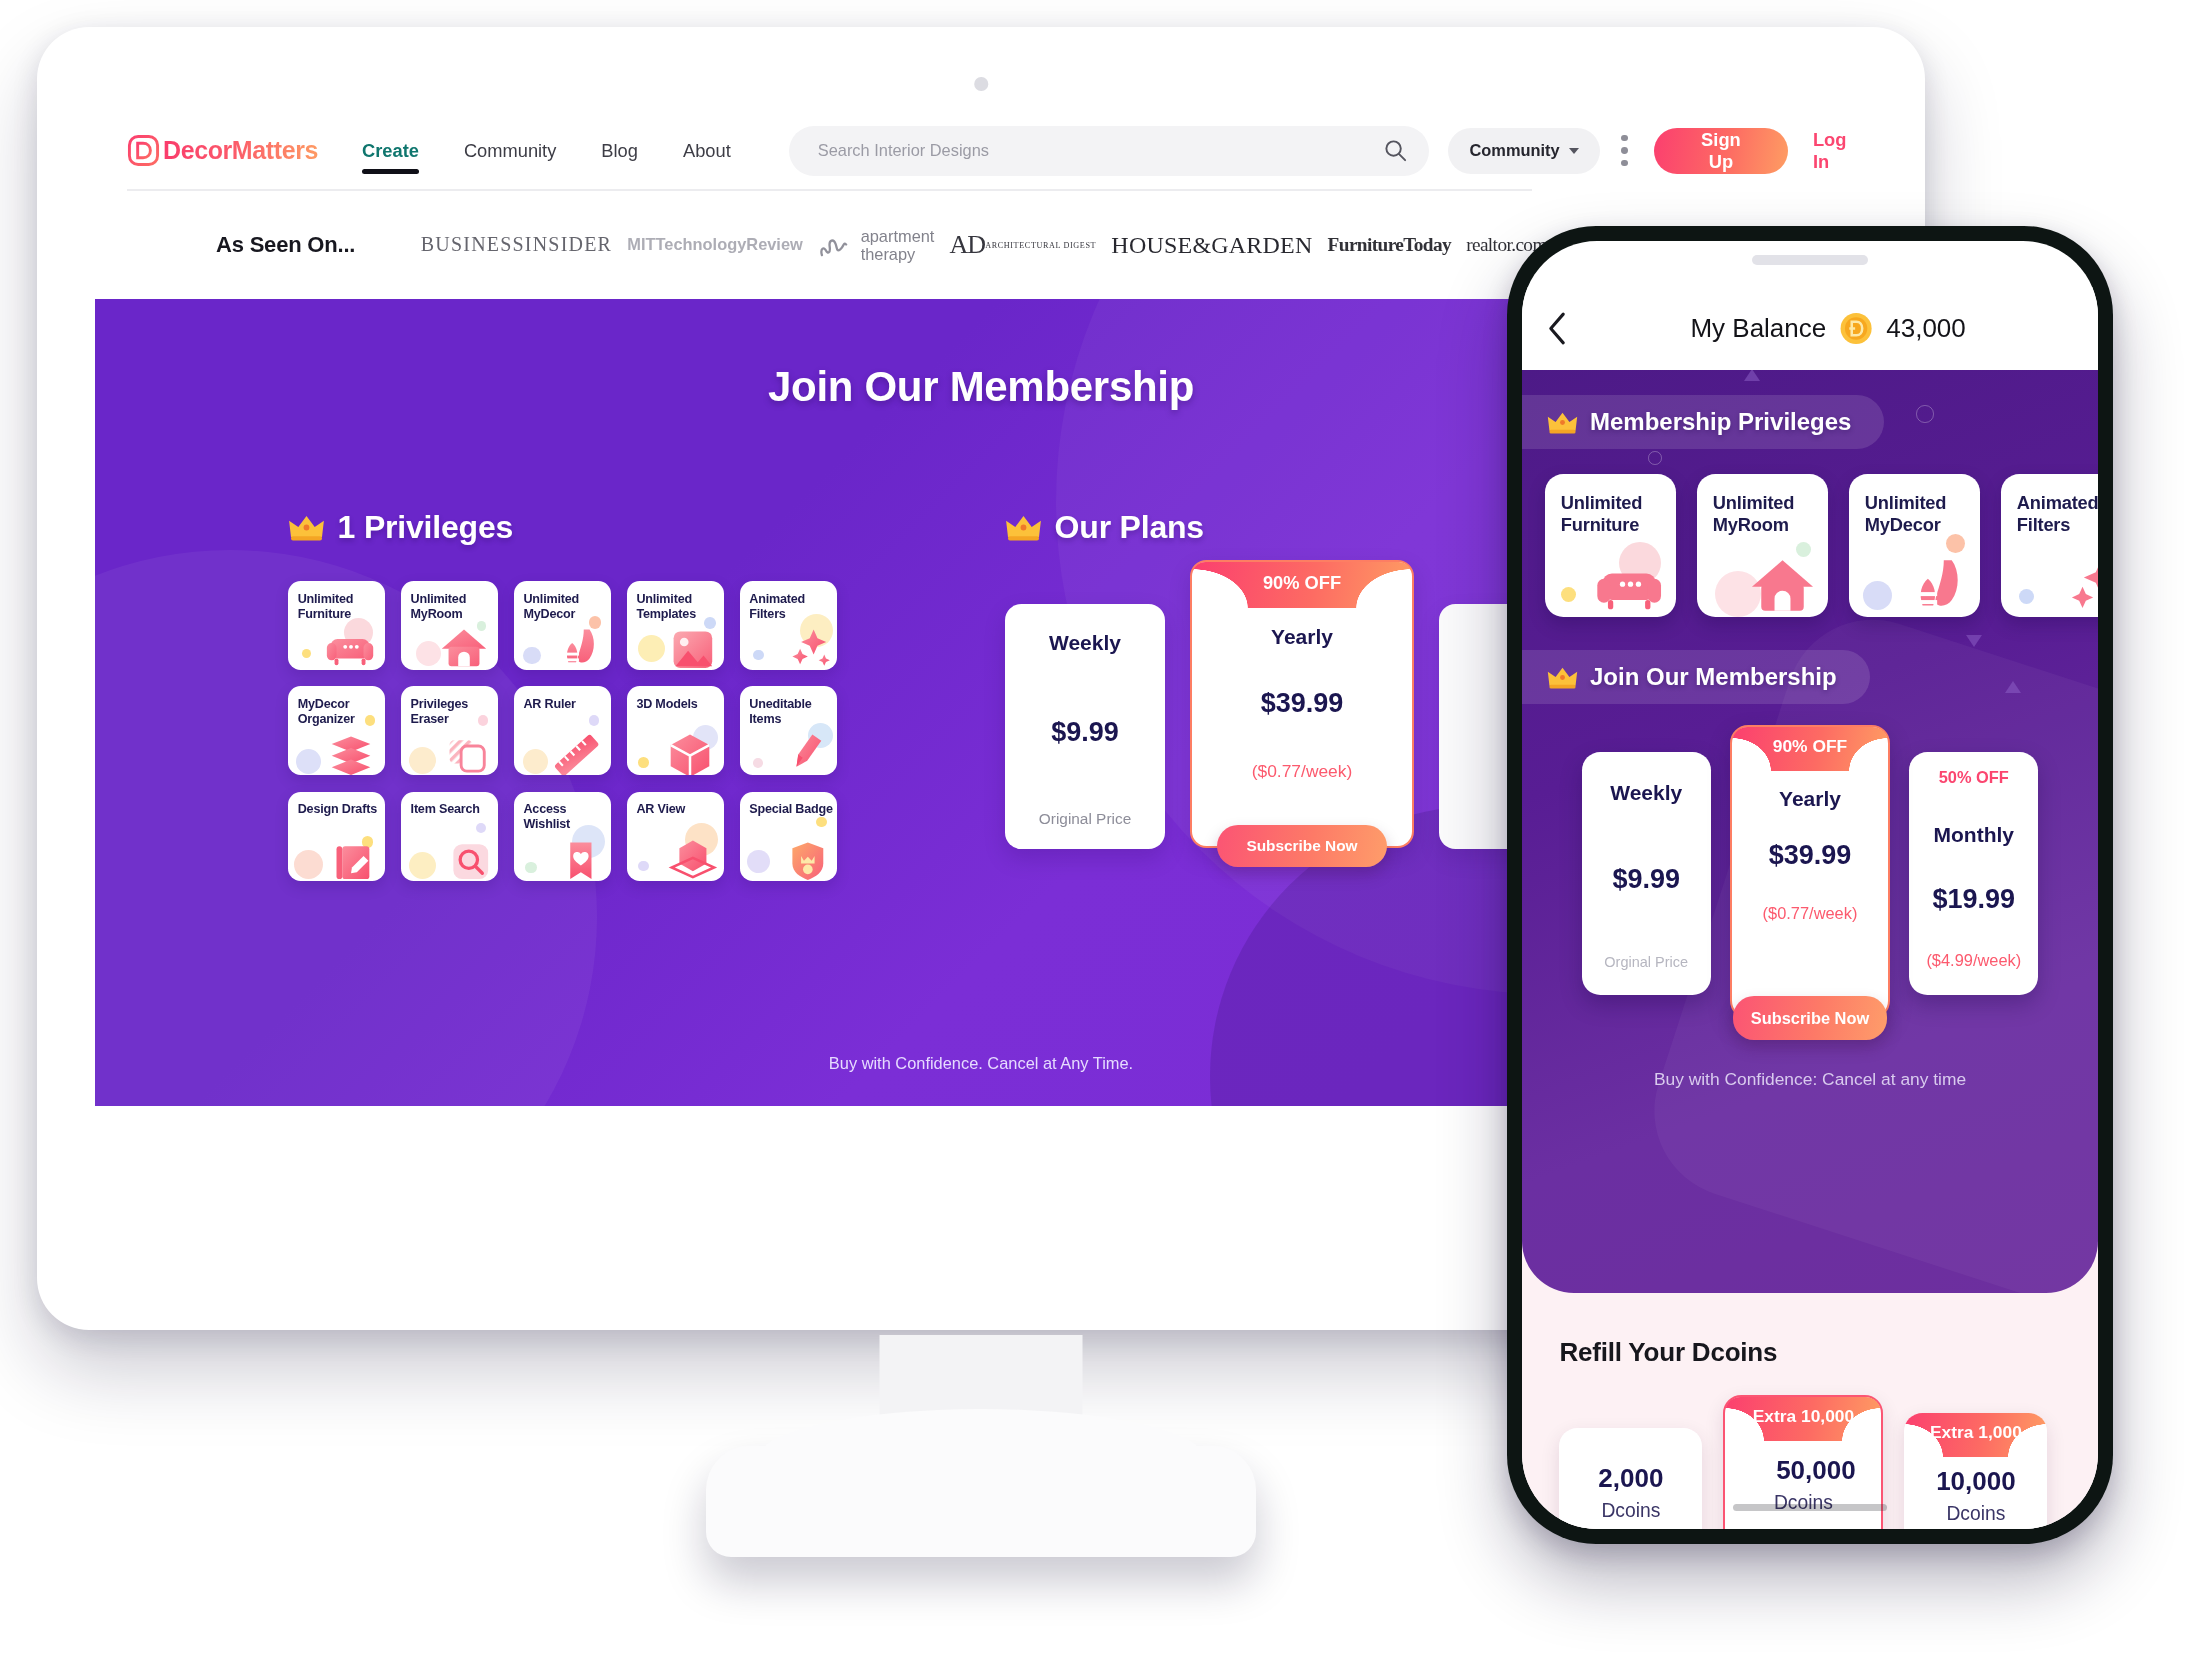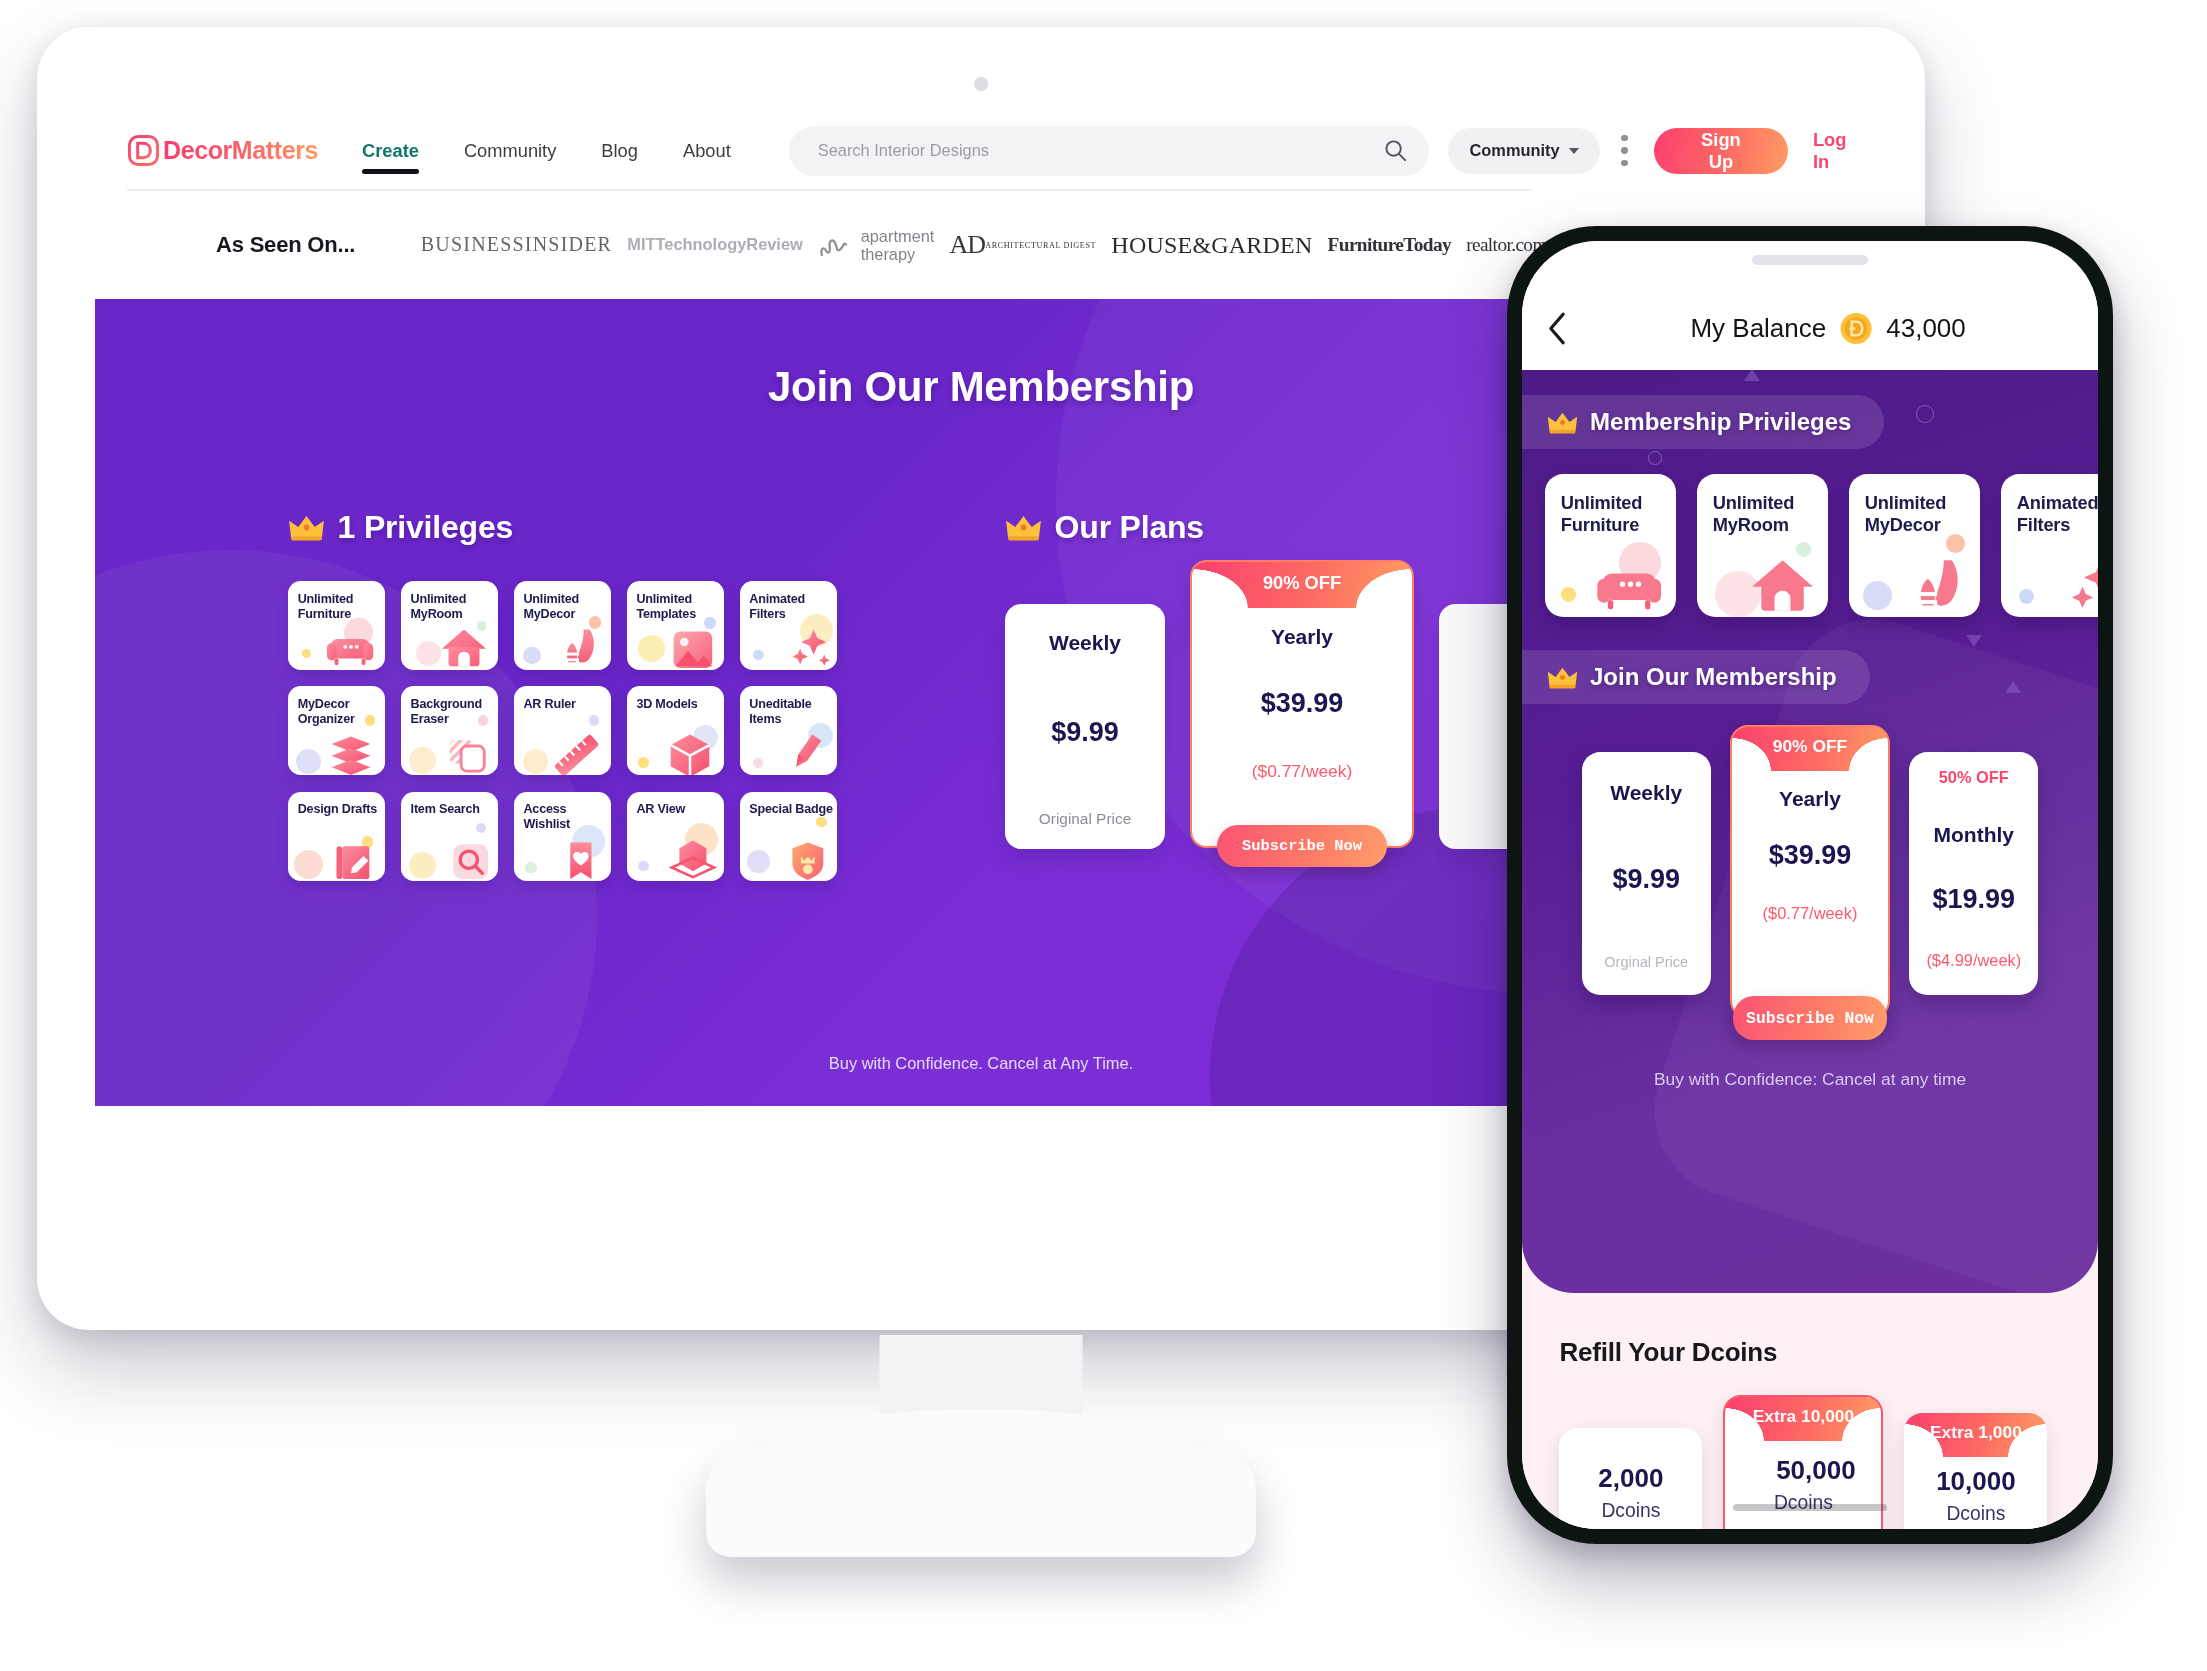--- a/index.html
+++ b/index.html
@@ -106,21 +106,21 @@
   .plan-name{font-size:21px;font-weight:bold;color:#1b1650;}
   .plan.featured .plan-name{margin-top:17.4px;}
   .plan-price{font-size:27px;font-weight:bold;color:#1b1650;}
   .plan.basic .plan-price{margin-top:0;}
   .plan.featured .plan-price{margin-top:39px;}
   .plan-note{font-size:15.4px;color:#8d8d99;}
   .plan-note.accent{color:#fc5a6e;font-size:17.4px;font-weight:normal;}
   .plan.featured .plan-note{margin-top:42px;}
   .subscribe{position:absolute;left:50%;bottom:-21px;transform:translateX(-50%);width:170px;height:42px;border-radius:21px;
     background:linear-gradient(100deg,#fb5474 0%,#fd7a67 55%,#fe9d6a 100%);color:#fff;font-size:15.4px;font-weight:bold;
-    display:flex;align-items:center;justify-content:center;border:0;font-family:Liberation Mono, monospace;cursor:pointer;
+    display:flex;align-items:center;justify-content:center;border:0;font-family:Liberation Sans, sans-serif;cursor:pointer;
     box-shadow:0 7.7px 15.4px rgba(60,10,60,.25);}
   .plan.peek{width:160px;height:245px;margin-top:44px;background:#fbfbfc;border-radius:16.4px;box-shadow:0 9.7px 21px rgba(40,8,90,.14);}
 
   .hero-foot{position:absolute;left:0;right:0;bottom:33px;text-align:center;color:#e6dbff;font-size:16.4px;}
 
   .screen-bottom{position:absolute;left:0;top:994px;width:1772px;height:0;}
 
   
   .phone{position:absolute;left:1507px;top:226px;width:606px;height:1318px;}
   .phone-shell{position:absolute;inset:0;background:#0d1513;border-radius:89px;
@@ -408,21 +408,21 @@
                         <stop offset="0" stop-color="#fb8e9d"></stop>
                         <stop offset="1" stop-color="#f8506e"></stop>
                       </linearGradient>
                     </defs>
                     <path d="M33 18l20 8-20 8-20-8z" fill="url(#g6)"></path>
                     <path d="M33 30l20 8-20 8-20-8z" fill="url(#g6)"></path>
                     <path d="M33 42l20 8-20 8-20-8z" fill="url(#g6)"></path>
                   </svg>
               </div>
               <div class="priv">
-                <div class="priv-label">Background Eraser</div>
+                <div class="priv-label">Privileges Eraser</div>
                 <div class="priv-dot" style="width:10.6px;height:10.6px;background:#fbd3dd;right:9.7px;top:29px;"></div>
                 <div class="priv-dot" style="width:27px;height:27px;background:#fdeccd;left:7.7px;bottom:1.9px;"></div>
                 <svg class="priv-art" viewBox="0 0 66 58">
                     <defs>
                       <pattern id="hatch" width="7" height="7" patternTransform="rotate(45)" patternUnits="userSpaceOnUse">
                         <rect width="3.5" height="7" fill="#fbb4be"></rect>
                       </pattern>
                     </defs>
                     <rect x="18" y="22" width="24" height="24" rx="5" fill="url(#hatch)"></rect>
                     <rect x="30" y="28" width="24" height="26" rx="6" fill="#fff" stroke="#f8849a" stroke-width="3"></rect>

